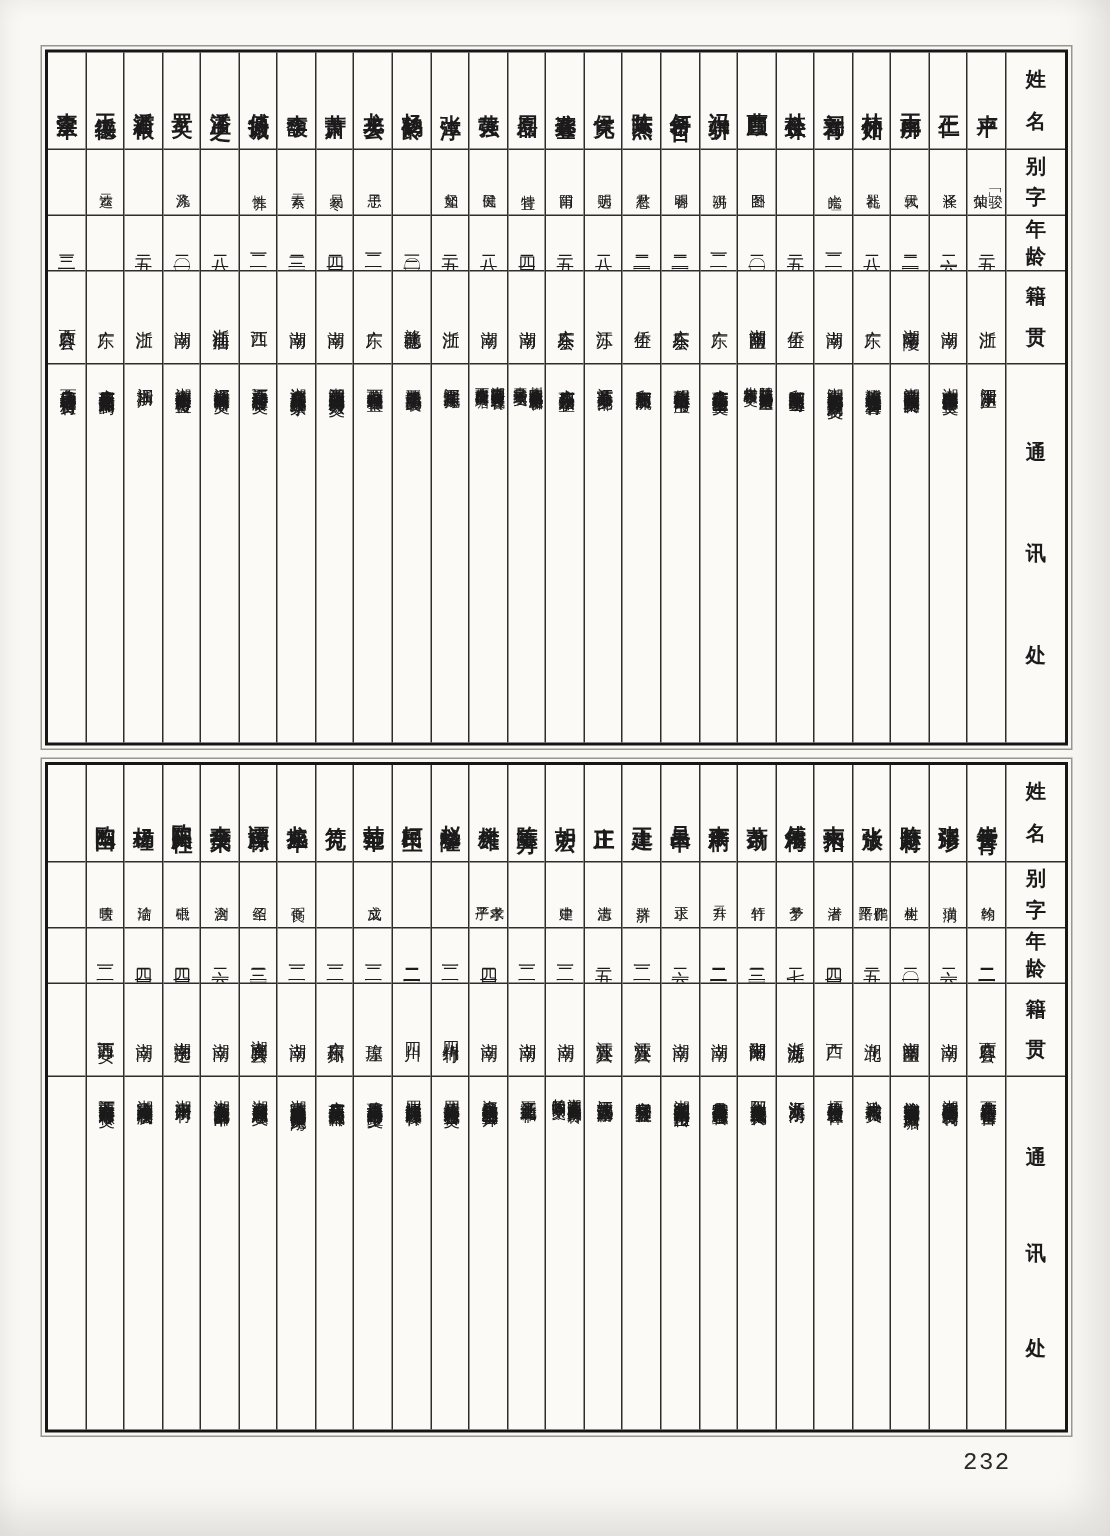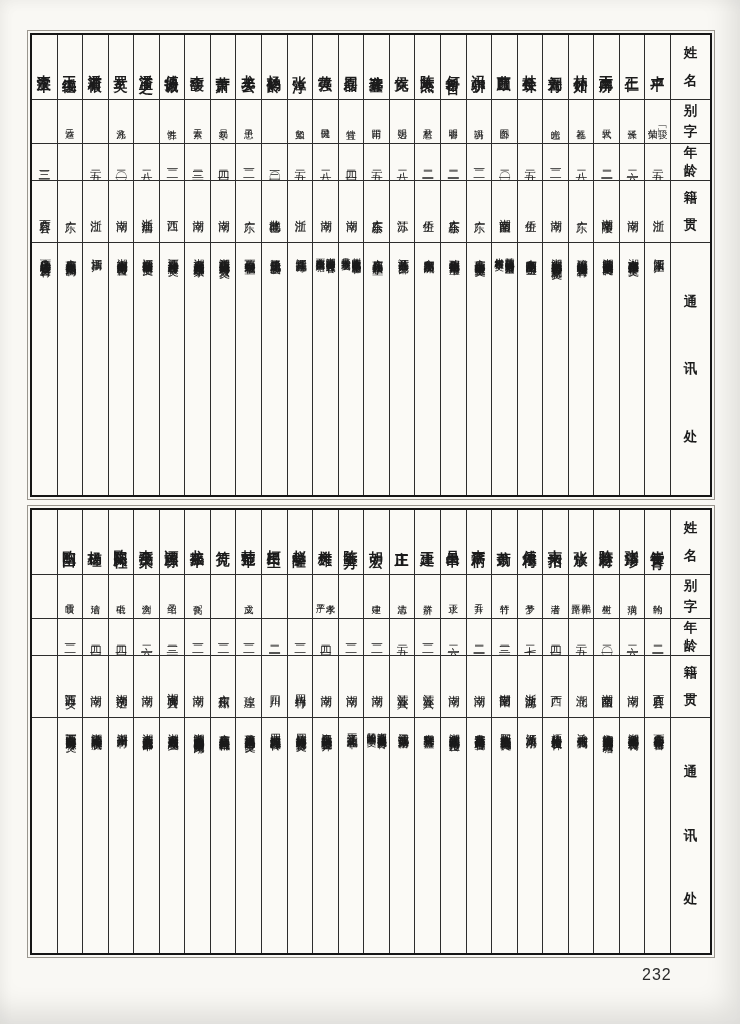--- a/index.html
+++ b/index.html
@@ -54,21 +54,21 @@
   .c-addr .v{font-size:11px;letter-spacing:0.5px;line-height:1.15;}
   .c-addr .v.two{font-size:9.5px;line-height:1.1;}
   .v .ln{display:block;}
   
   .hcol .cell{flex-direction:column;justify-content:space-evenly;align-items:center;}
   .hcol .cell span{font-size:13.5px;font-weight:700;display:block;}
   .hcol .c-addr{padding-top:0;align-items:center;}
   .pagenum{
     position:absolute;top:966px;left:642px;
     font-size:16px;color:#2a2a2a;letter-spacing:1px;
-    font-family:Liberation Sans, sans-serif;
+    font-family:Liberation Mono, monospace;
   }
 </style>
 </head>
 <body>
 
 <div class="page">
   <section class="table t0">
       <div class="col hcol">
         <div class="cell c-name">
           <span>姓</span>

